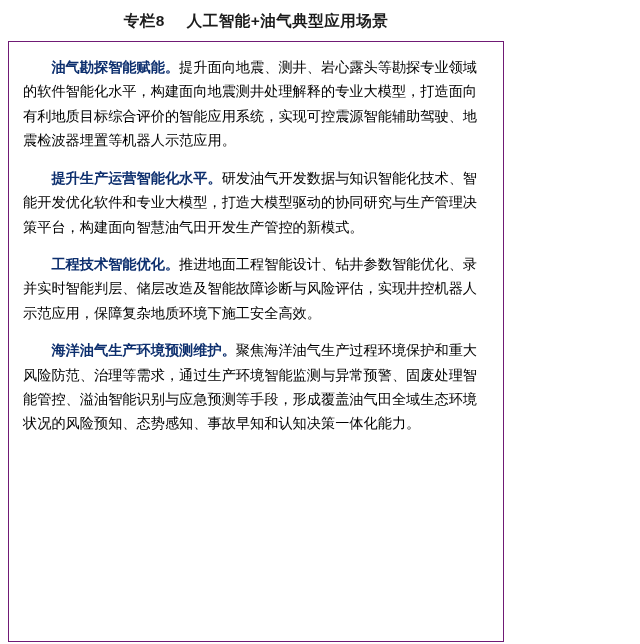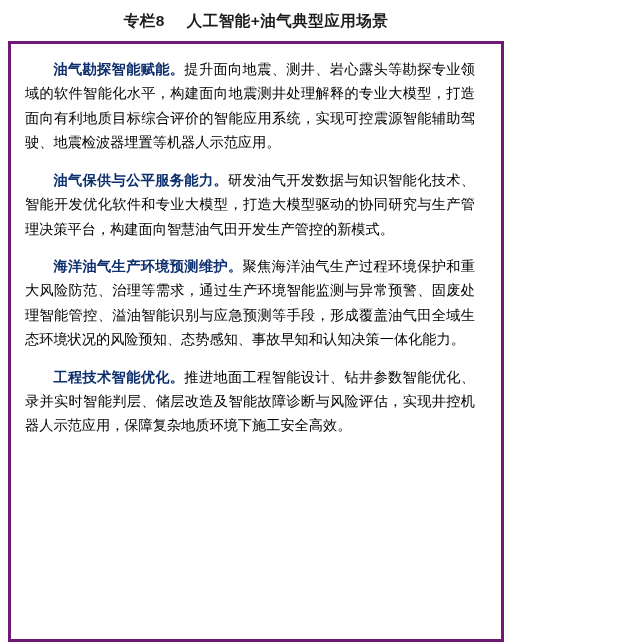--- a/index.html
+++ b/index.html
@@ -26,21 +26,21 @@
     font-weight: bold;
     letter-spacing: 0.5px;
     padding: 11px 0 9px 0;
     color: #1b1b1b;
     font-family: "Liberation Sans", "DejaVu Sans", sans-serif;
   }
   .doc-title .title-num {
     margin-right: 22px;
   }
   .box {
-    border: 3px solid #701a75;
+    border: 1px solid #701a75;
     margin: 0 8px;
     box-sizing: border-box;
     height: 601px;
     padding: 13px 26px 10px 14px;
     overflow: hidden;
   }
   p.para {
     margin: 0 0 13px 0;
     text-indent: 2em;
     font-size: 14.2px;
@@ -67,27 +67,27 @@
     <span class="title-num">专栏8</span><span>人工智能+油气典型应用场景</span>
   </div>
 
   <div class="box">
 
     <p class="para">
       <span class="lead">油气勘探智能赋能。</span><span>提升面向地震、测井、岩心露头等勘探专业领域的软件智能化水平，构建面向地震测井处理解释的专业大模型，打造面向有利地质目标综合评价的智能应用系统，实现可控震源智能辅助驾驶、地震检波器埋置等机器人示范应用。</span>
     </p>
 
     <p class="para">
-      <span class="lead">油气保供与公平服务能力。</span><span>研发油气开发数据与知识智能化技术、智能开发优化软件和专业大模型，打造大模型驱动的协同研究与生产管理决策平台，构建面向智慧油气田开发生产管控的新模式。</span>
+      <span class="lead">提升生产运营智能化水平。</span><span>研发油气开发数据与知识智能化技术、智能开发优化软件和专业大模型，打造大模型驱动的协同研究与生产管理决策平台，构建面向智慧油气田开发生产管控的新模式。</span>
+    </p>
+
+    <p class="para">
+      <span class="lead">工程技术智能优化。</span><span>推进地面工程智能设计、钻井参数智能优化、录并实时智能判层、储层改造及智能故障诊断与风险评估，实现井控机器人示范应用，保障复杂地质环境下施工安全高效。</span>
     </p>
 
     <p class="para">
       <span class="lead">海洋油气生产环境预测维护。</span><span>聚焦海洋油气生产过程环境保护和重大风险防范、治理等需求，通过生产环境智能监测与异常预警、固废处理智能管控、溢油智能识别与应急预测等手段，形成覆盖油气田全域生态环境状况的风险预知、态势感知、事故早知和认知决策一体化能力。</span>
-    </p>
-
-    <p class="para">
-      <span class="lead">工程技术智能优化。</span><span>推进地面工程智能设计、钻井参数智能优化、录并实时智能判层、储层改造及智能故障诊断与风险评估，实现井控机器人示范应用，保障复杂地质环境下施工安全高效。</span>
     </p>
 
 
 
   </div>
 </div>
 
 </body></html>

